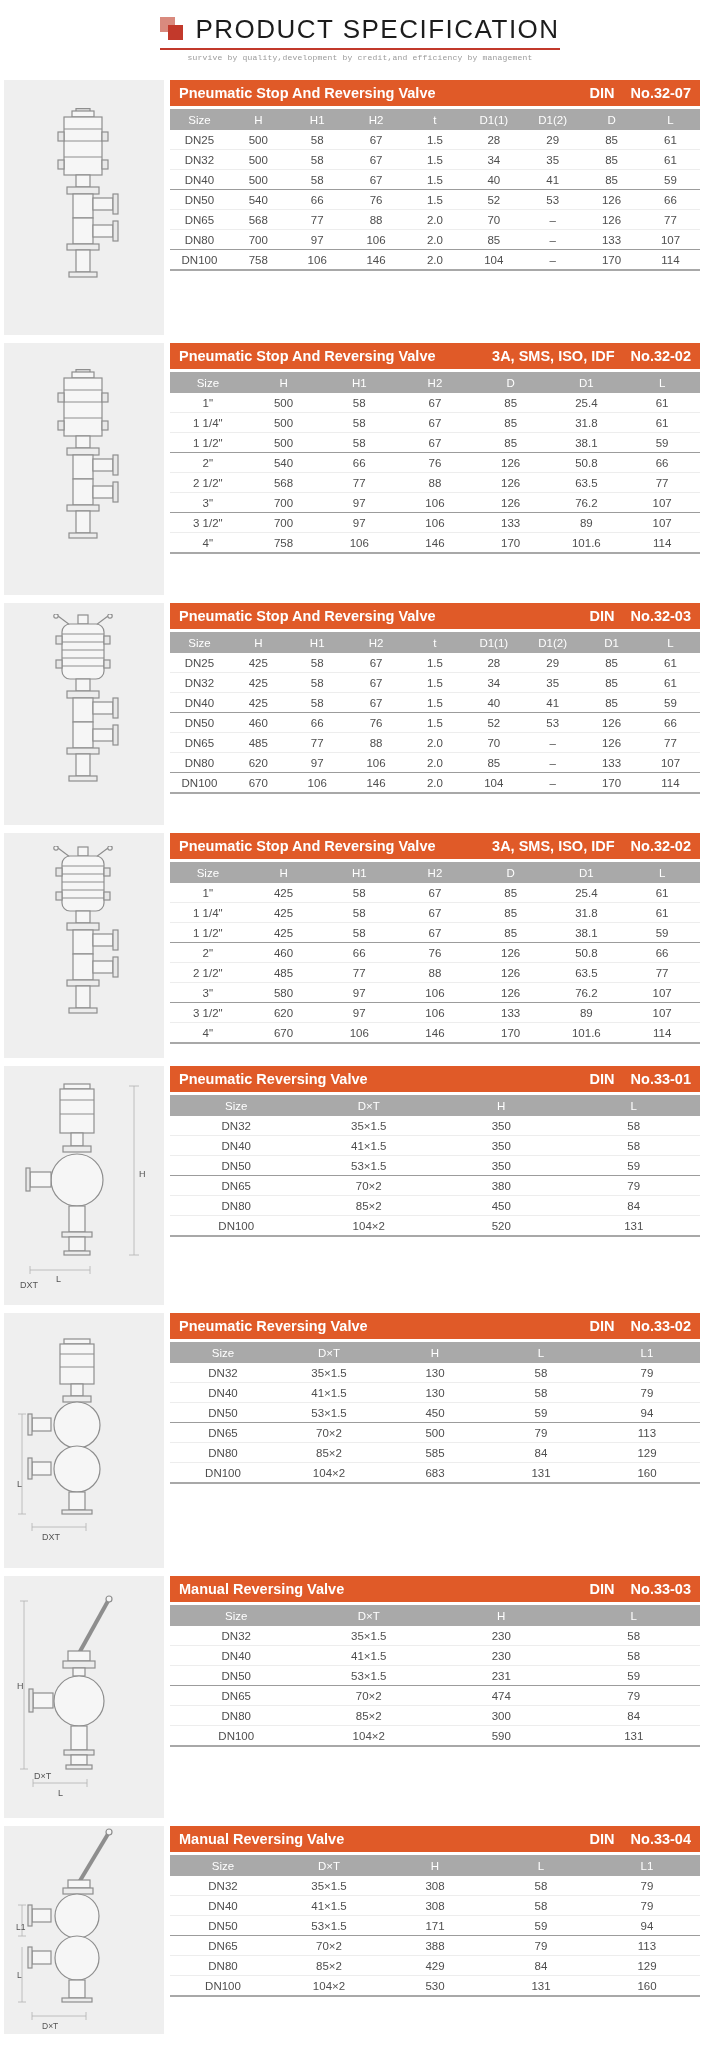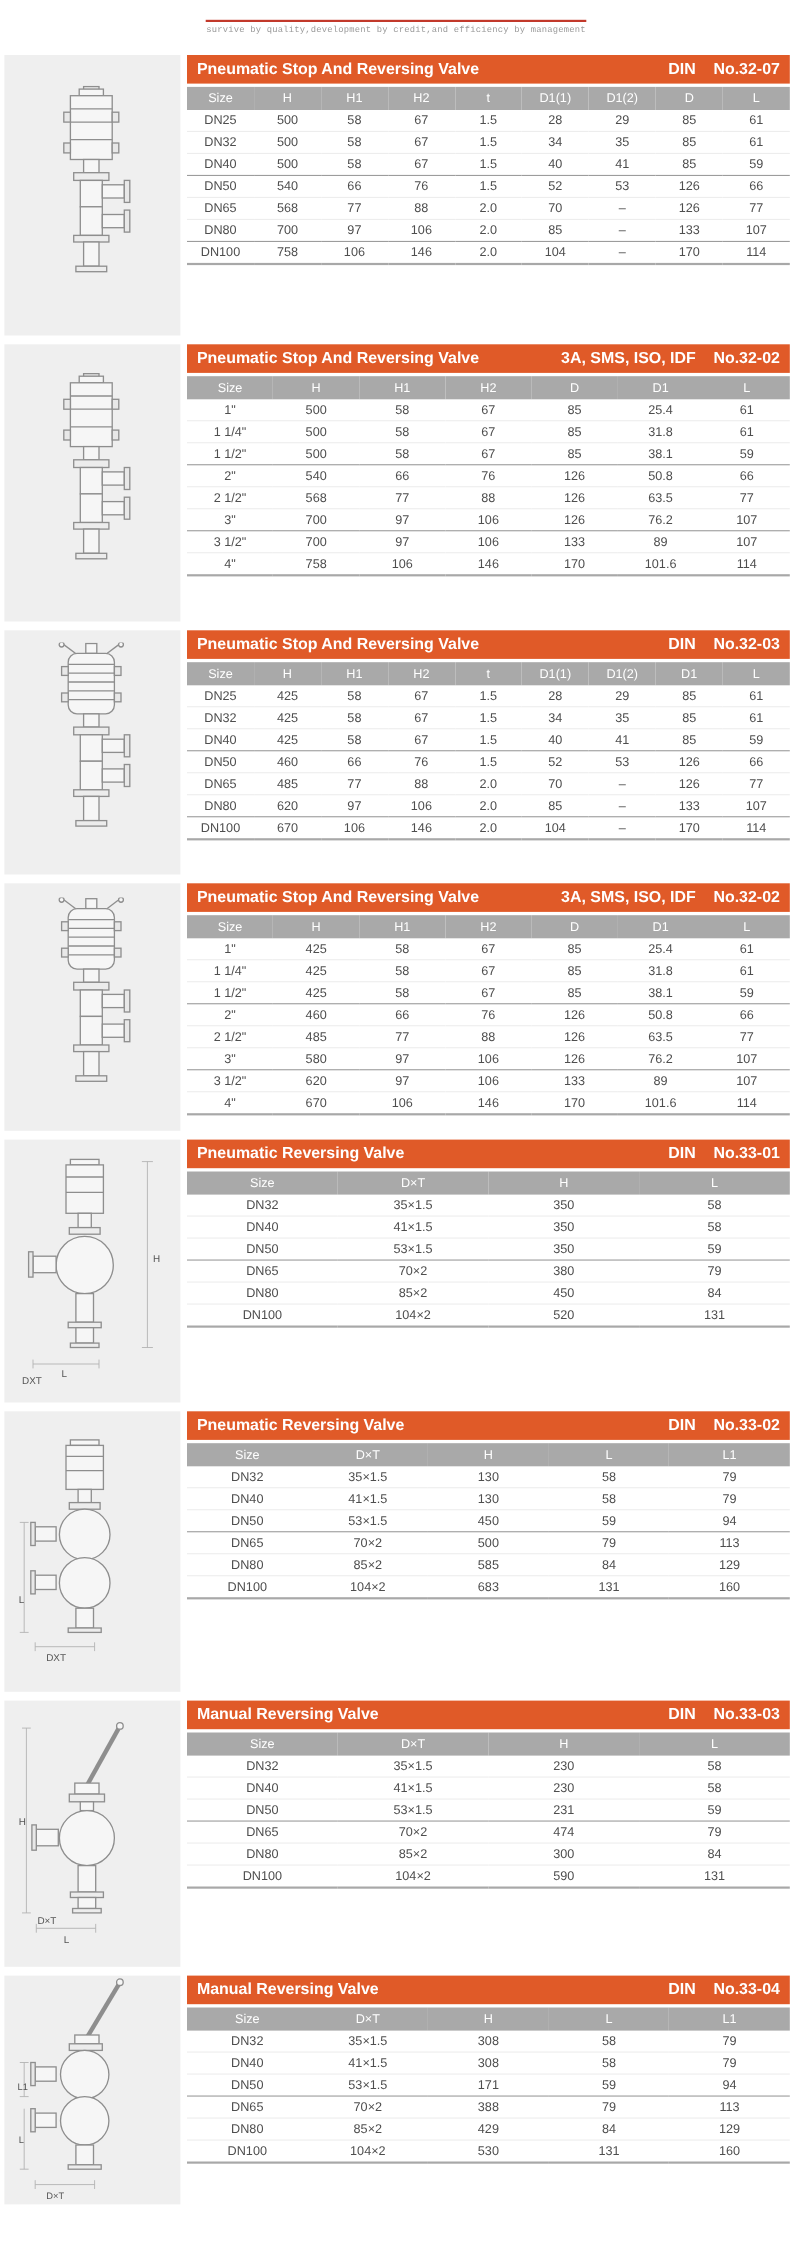--- a/index.html
+++ b/index.html
@@ -22,21 +22,21 @@
   .logo{position:relative;width:25px;height:25px;flex:none;}
   .logo .back{position:absolute;left:0;top:0;width:15px;height:15px;background:var(--logo-back);}
   .logo .front{position:absolute;left:8px;top:8px;width:15px;height:15px;background:var(--logo-red);}
   .main-title{font-size:26px;letter-spacing:1.5px;color:#1c1c1c;white-space:pre;}
   .rule{height:2px;background:var(--logo-red);margin-top:4px;}
   .tagline{font-size:8px;color:#9a9a9a;margin-top:3px;letter-spacing:0.2px;font-family:Liberation Mono, monospace;}
   
   .section{display:flex;align-items:stretch;}
   .panel-wrap{width:170px;flex:none;box-sizing:border-box;padding:0 6px 8px 4px;display:flex;}
   .panel{flex:1;background:#efefef;display:flex;align-items:center;justify-content:center;overflow:hidden;}
-  .table-wrap{flex:1;min-width:0;padding-right:2px;}
+  .table-wrap{flex:1;min-width:0;padding-right:20px;}
   .bar{
     height:26px;display:flex;align-items:center;justify-content:space-between;
     background:var(--accent);color:#fff;font-weight:bold;font-size:14.5px;
     padding:0 9px;
   }
   .bar-std{display:flex;gap:16px;white-space:nowrap;}
   table.spec{width:100%;border-collapse:collapse;table-layout:fixed;margin-top:3px;}
   table.spec thead th{
     background:var(--thead);color:#fff;font-weight:normal;
     font-size:11.5px;height:21px;padding:0;text-align:center;
@@ -48,20 +48,27 @@
   table.spec tbody tr:first-child td{border-top:none;}
   table.spec tbody tr.gstart td{border-top:1.5px solid #9c9c9c;}
   table.spec tbody tr:last-child td{border-bottom:2px solid #a8a8a8;}
   svg text{font-family:"Liberation Sans", sans-serif;}
 </style>
 </head>
 <body>
 
 <div class="page-header">
   <div class="header-inner">
+    <div class="brand-row">
+      <div class="logo">
+        <div class="back"></div>
+          <div class="front"></div>
+      </div>
+      <div class="main-title">PRODUCT SPECIFICATION</div>
+    </div>
     <div class="rule"></div>
     <div class="tagline">survive by quality,development by credit,and efficiency by management</div>
   </div>
 </div>
 
 <div id="sections">
     <div class="section" style="min-height: 263px;">
       <div class="panel-wrap">
       <div class="panel">
           <svg width="128" height="200" viewBox="0 0 128 200">

